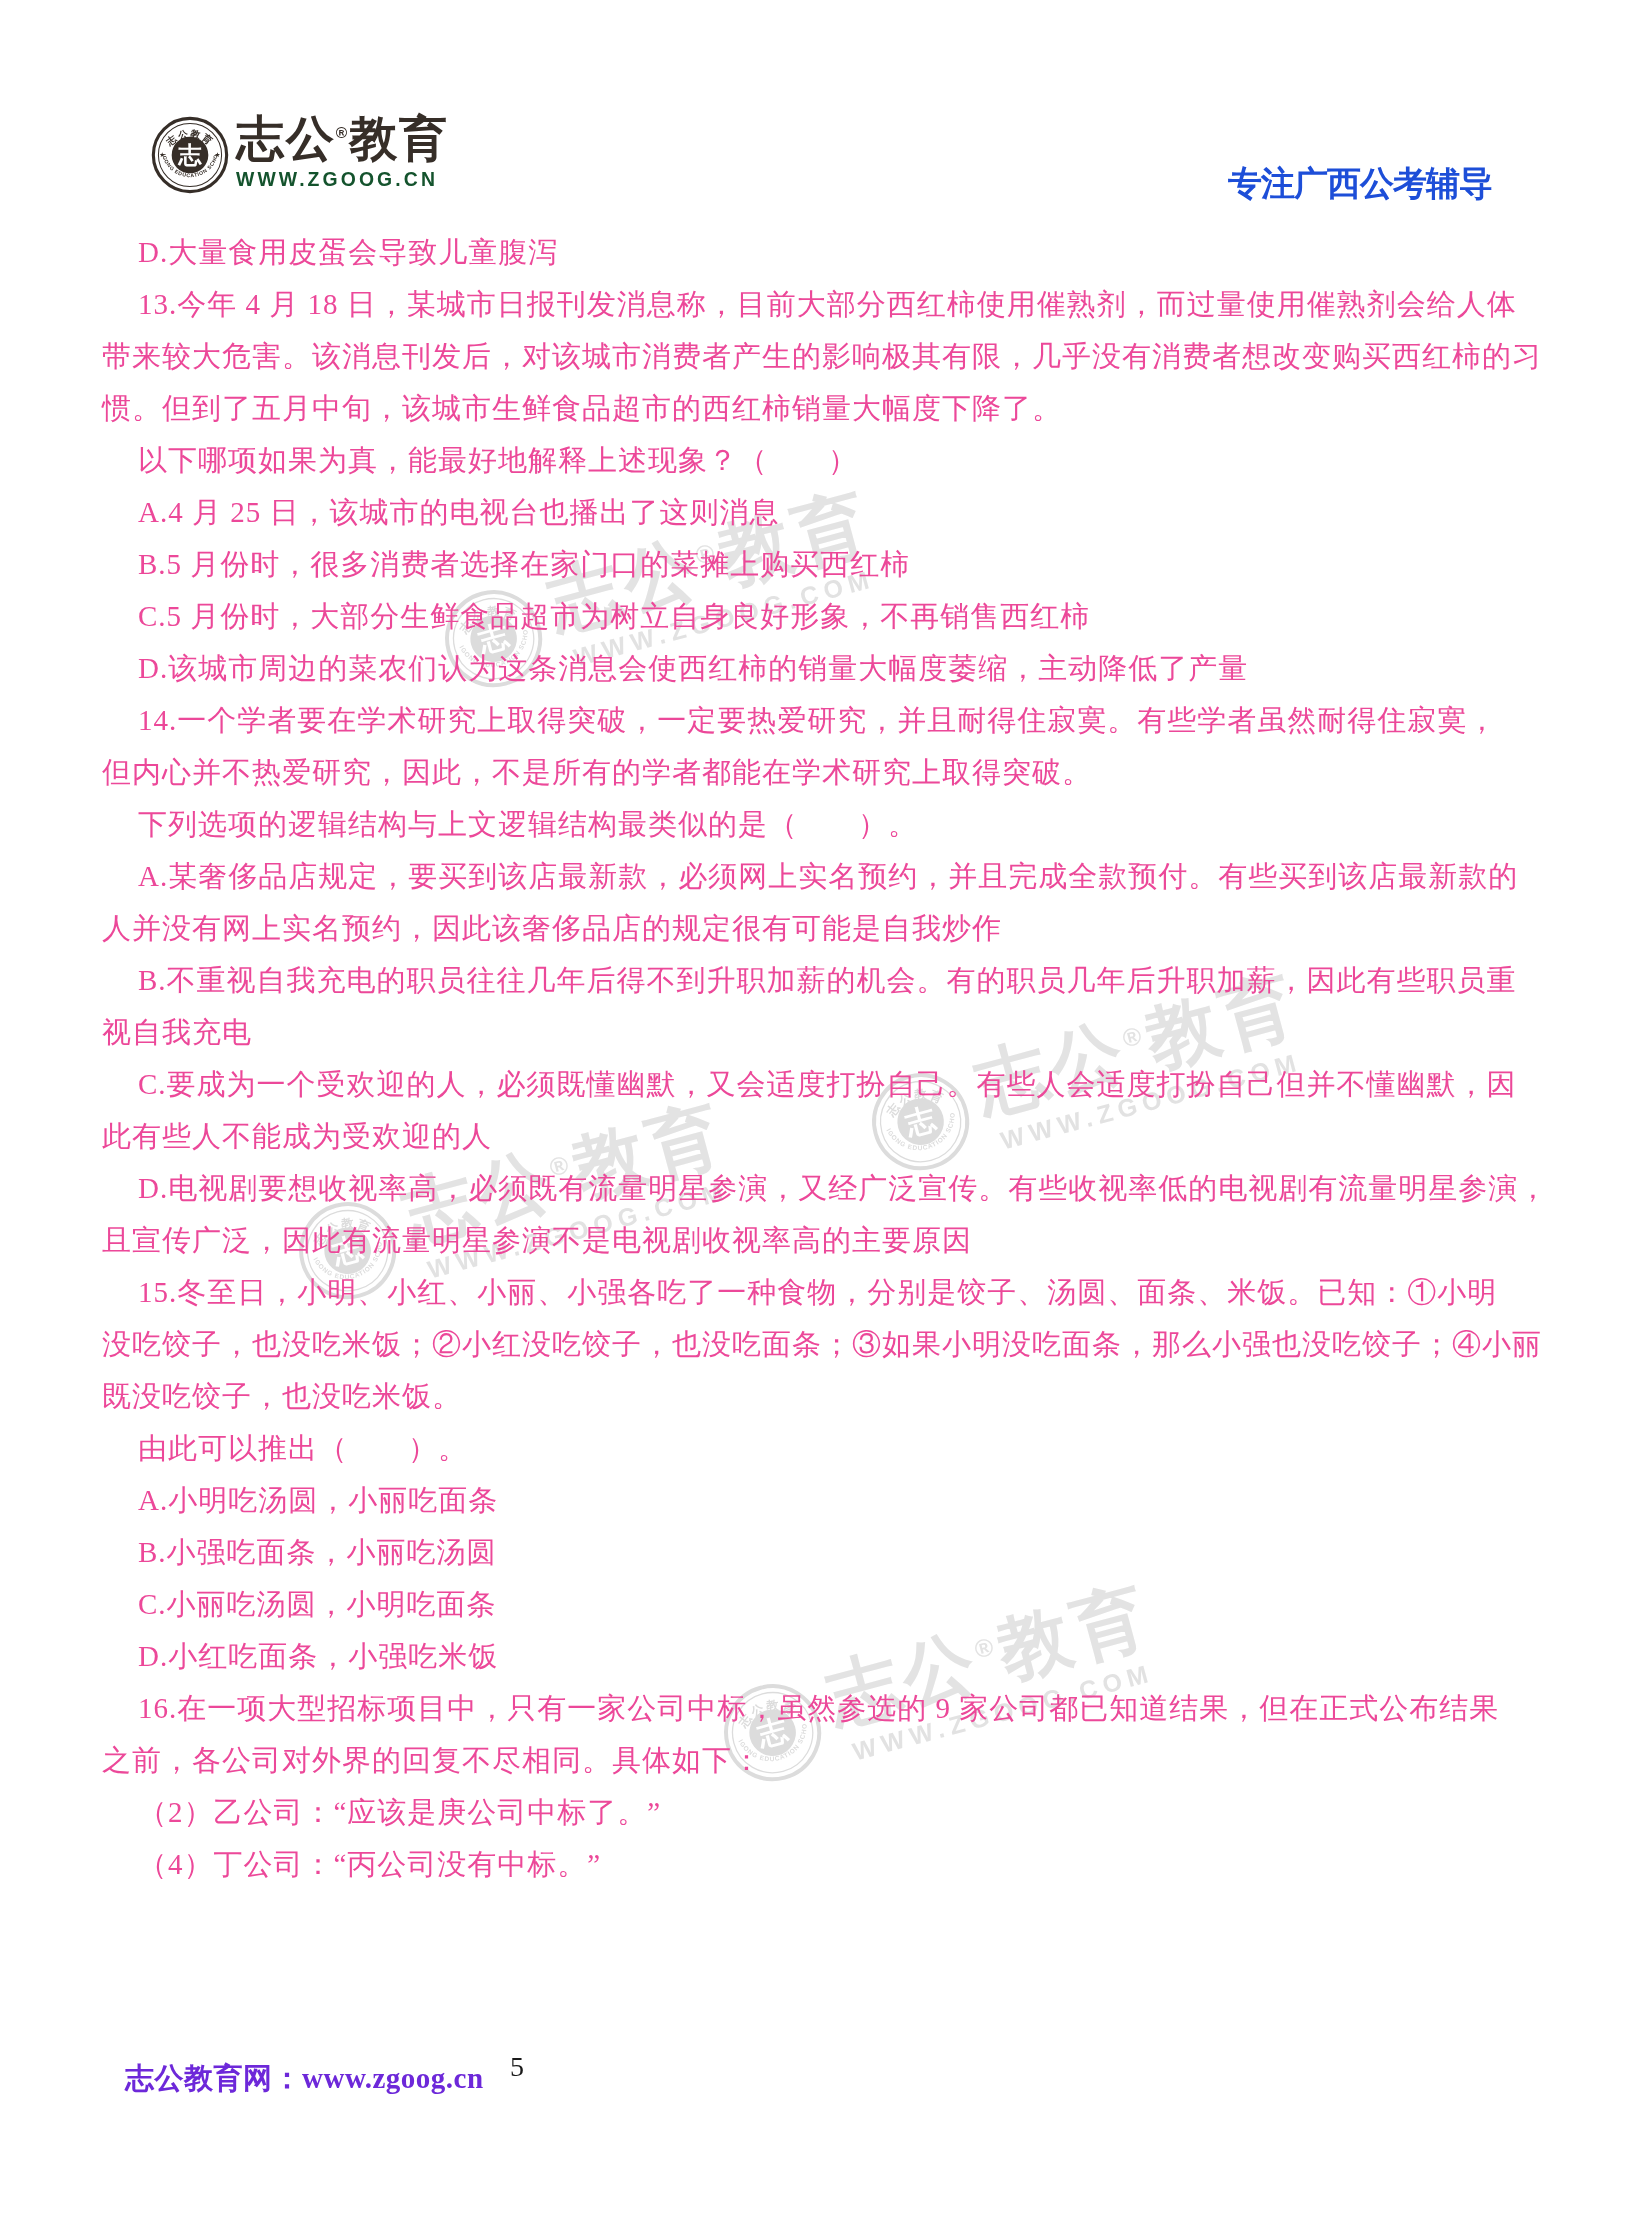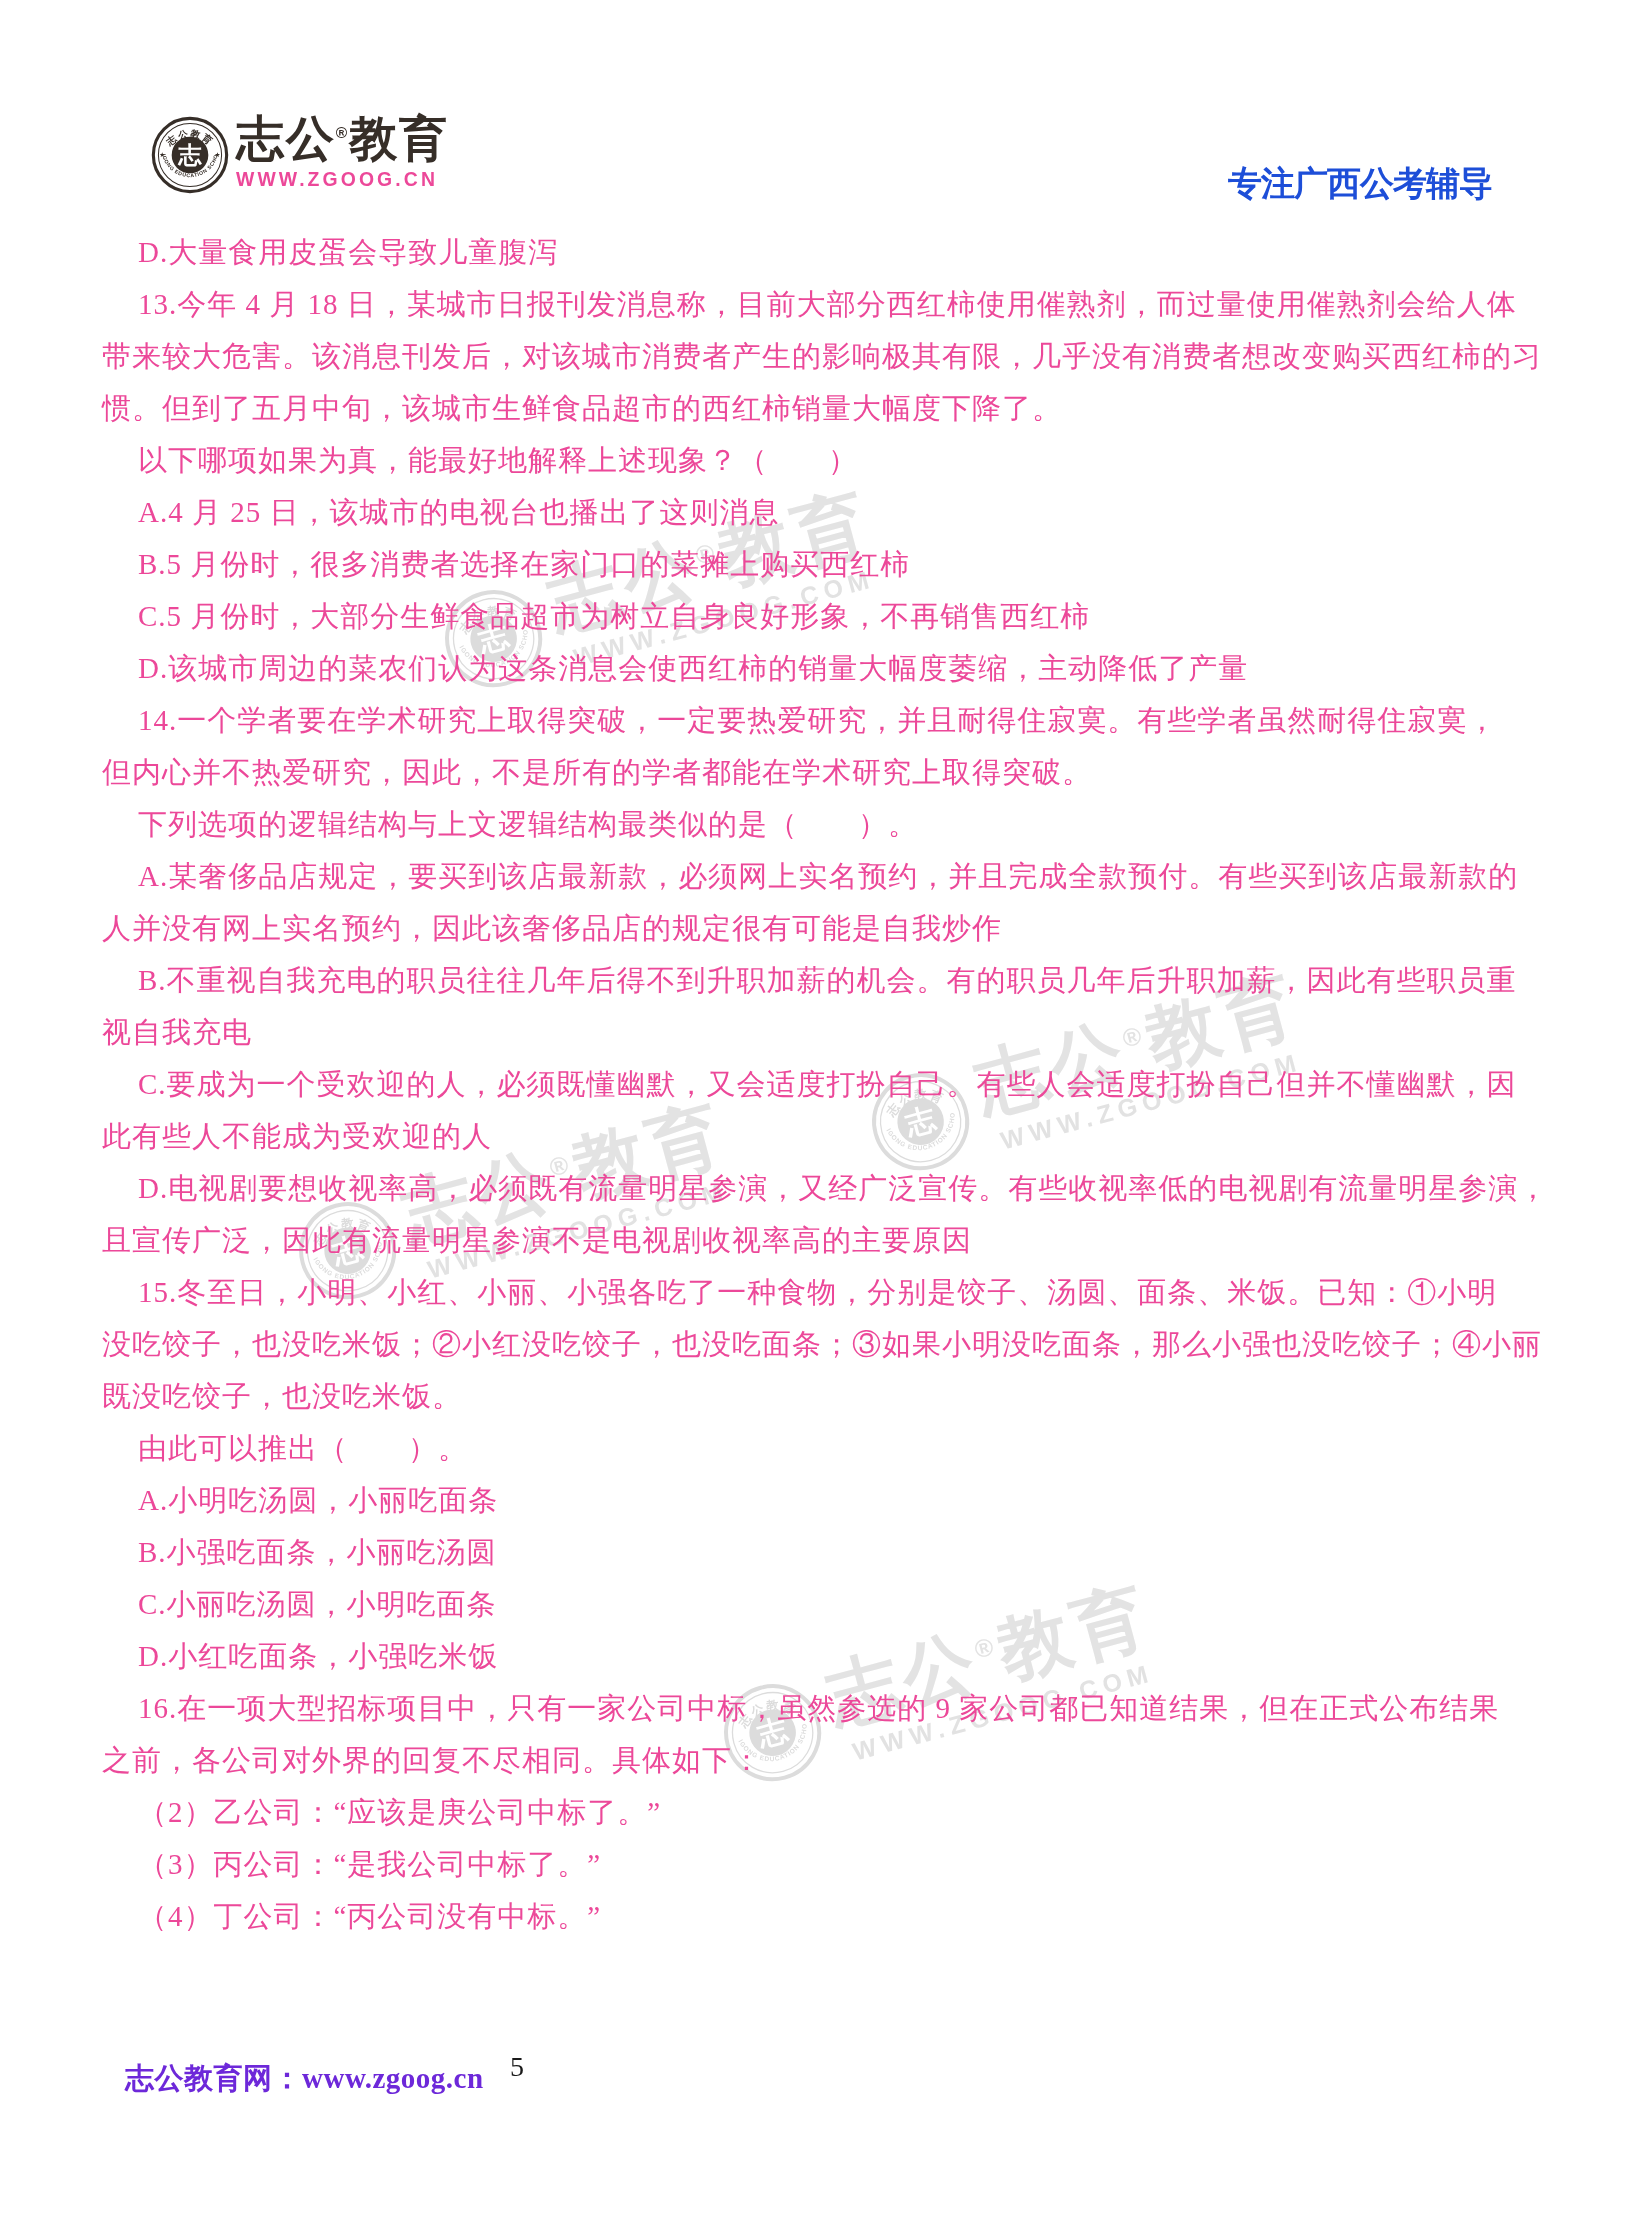--- a/index.html
+++ b/index.html
@@ -11,21 +11,21 @@
   }
   .page{position:absolute;inset:0;background:#ffffff;}
 
   
   .logo-seal{position:absolute;left:151px;top:116px;width:78px;height:78px;}
   .brand-block{position:absolute;left:236px;top:113px;color:#362e28;}
   .brand-name{font-size:48px;font-weight:bold;letter-spacing:1.9px;line-height:1.1;
     font-family:"Liberation Sans","DejaVu Sans",sans-serif;color:#362e28;}
   .brand-name sup{font-size:15.5px;vertical-align:super;line-height:0;}
   .brand-site{margin-top:1.9px;font-size:19.4px;font-weight:600;letter-spacing:3.1px;
-    font-family:"Liberation Sans","DejaVu Sans",sans-serif;color:#ec4899;}
+    font-family:"Liberation Sans","DejaVu Sans",sans-serif;color:#14532d;}
   .tagline{position:absolute;left:1228px;top:161px;width:272px;
     font-size:34px;font-weight:bold;color:#1d4ed8;letter-spacing:-1px;white-space:nowrap;}
 
   
   .wm-layer{position:absolute;inset:0;z-index:0;pointer-events:none;}
   .watermark{position:absolute;display:flex;align-items:center;gap:13.6px;
     transform:translate(-50%,-50%) rotate(-15deg);white-space:nowrap;}
   .wm-seal{width:99px;height:99px;flex:0 0 auto;}
   .wm-textcol{display:flex;flex-direction:column;}
   .wm-brand{font-size:72px;font-weight:bold;letter-spacing:4.9px;line-height:1;
@@ -174,20 +174,19 @@
       <div class="line">没吃饺子，也没吃米饭；②小红没吃饺子，也没吃面条；③如果小明没吃面条，那么小强也没吃饺子；④小丽</div>
       <div class="line">既没吃饺子，也没吃米饭。</div>
       <div class="line indent">由此可以推出（　　）。</div>
       <div class="line indent">A.小明吃汤圆，小丽吃面条</div>
       <div class="line indent">B.小强吃面条，小丽吃汤圆</div>
       <div class="line indent">C.小丽吃汤圆，小明吃面条</div>
       <div class="line indent">D.小红吃面条，小强吃米饭</div>
       <div class="line indent">16.在一项大型招标项目中，只有一家公司中标，虽然参选的 9 家公司都已知道结果，但在正式公布结果</div>
       <div class="line">之前，各公司对外界的回复不尽相同。具体如下：</div>
       <div class="line indent">（2）乙公司：“应该是庚公司中标了。”</div>
-      <div class="line indent">（3）丙公司：“是我公司中标了。”</div>
       <div class="line indent">（4）丁公司：“丙公司没有中标。”</div>
     </div>
 
   <div class="footer-site">志公教育网：www.zgoog.cn</div>
   <div class="page-number">5</div>
 </div>
 
 
 </body></html>

